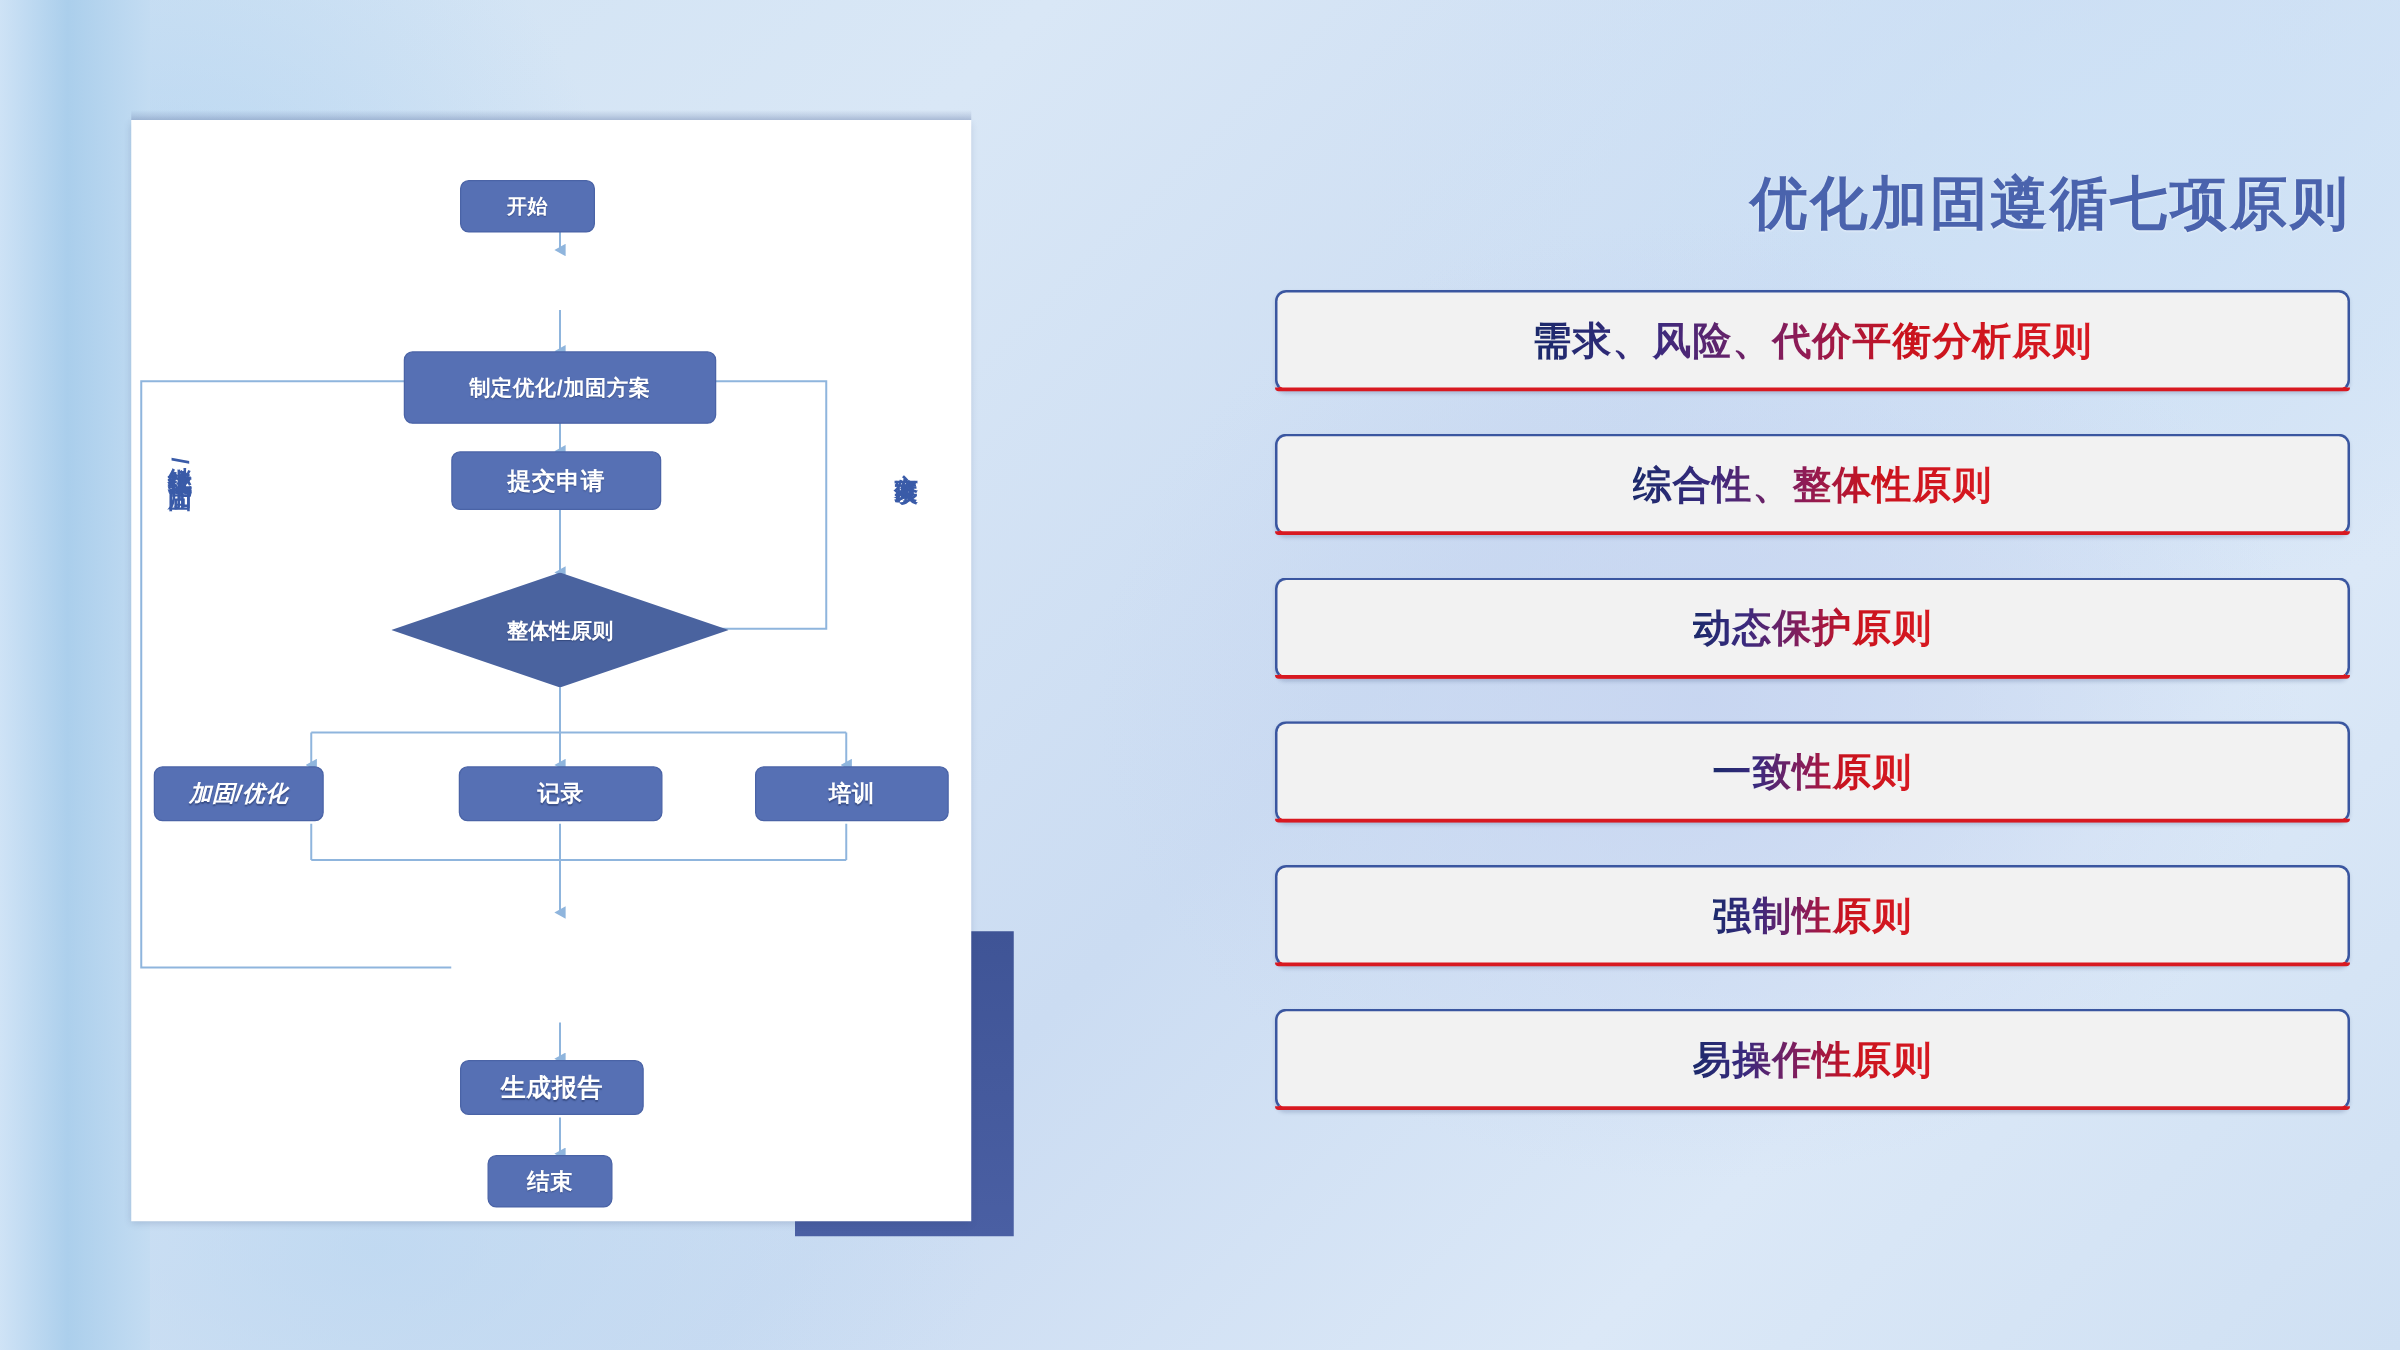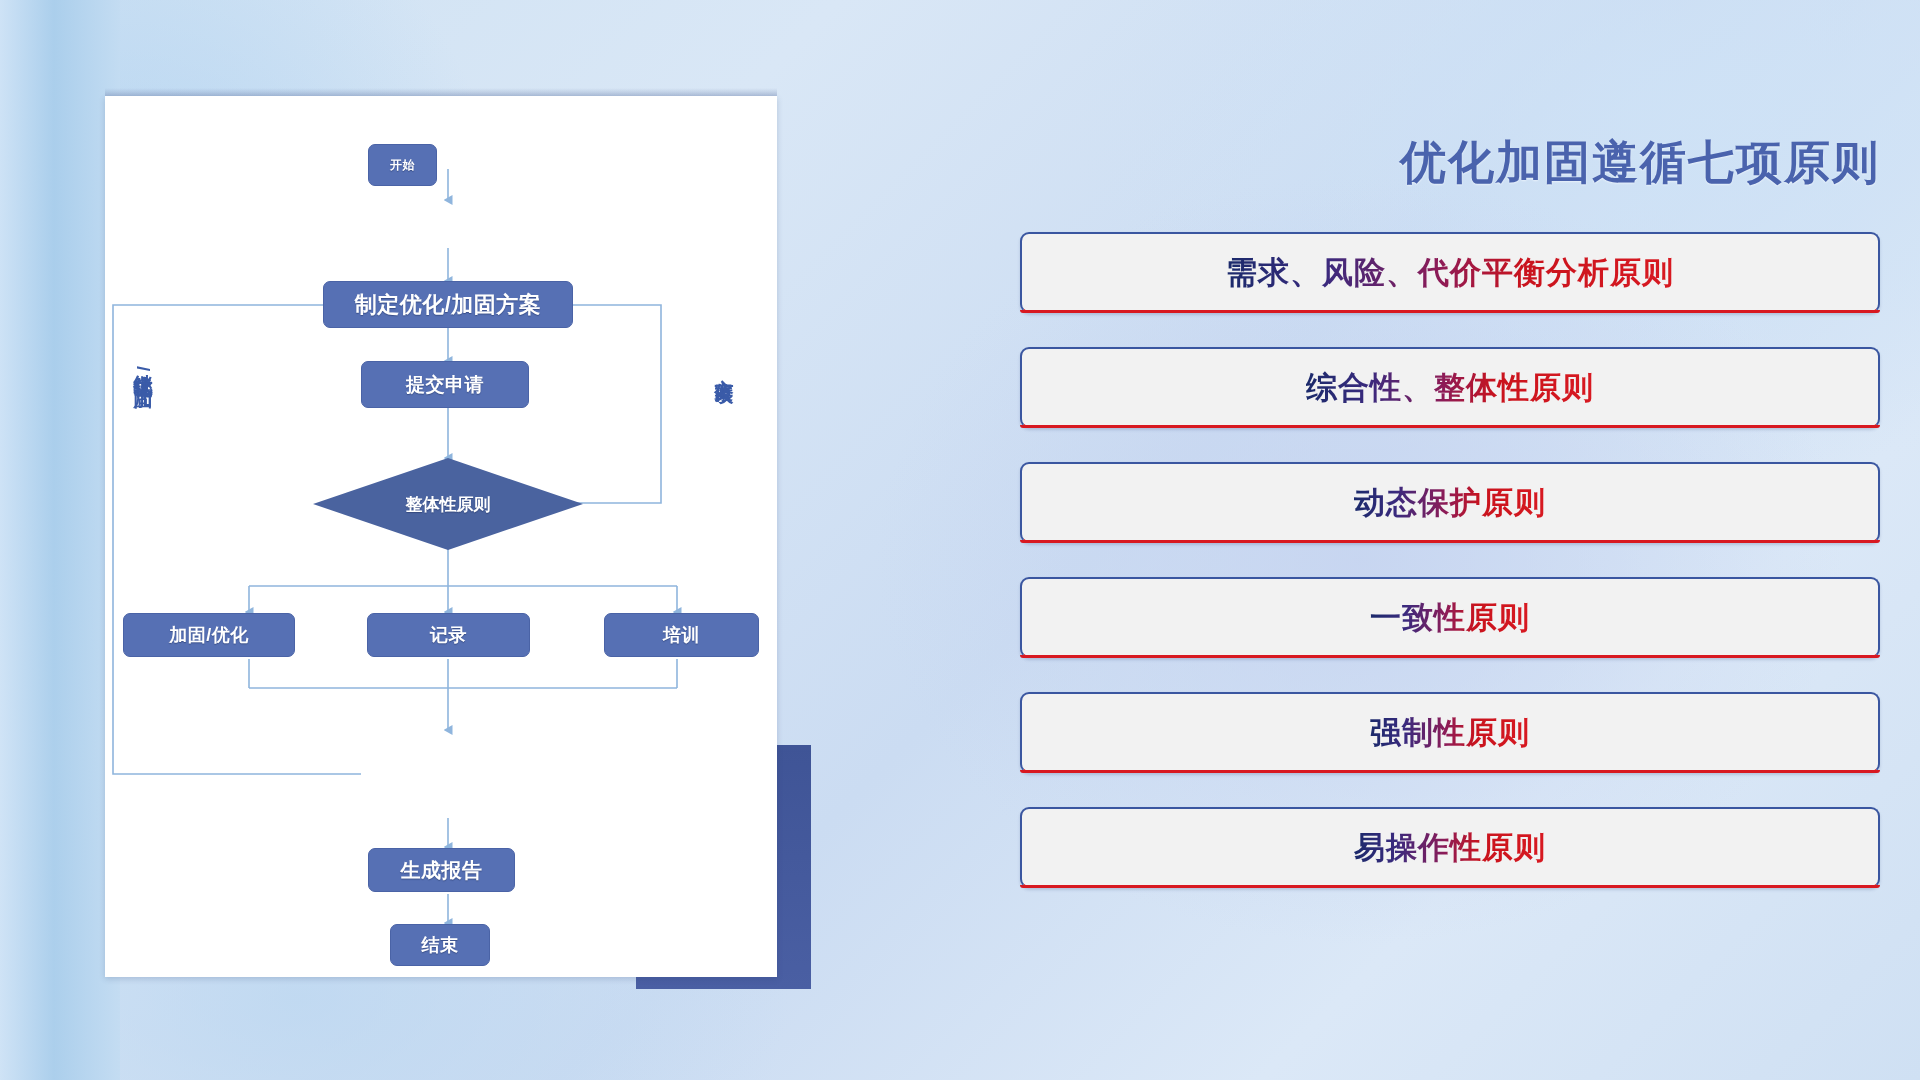--- a/index.html
+++ b/index.html
@@ -139,39 +139,39 @@
           <path d="M343,722 L343,751" marker-end="url(#ah)"></path>
 
           <path d="M343,798 L343,827" marker-end="url(#ah)"></path>
 
           <path d="M256,678 L8,678 L8,209 L248,209" marker-end="url(#ah)"></path>
 
           <path d="M432,407 L556,407 L556,209 L445,209" marker-end="url(#ah)"></path>
         </g>
       </svg>
 
-      <div class="node" style="left:263px;top:48px;width:69px;height:42px;font-size:12px;">
+      <div class="node" style="left:263px;top:48px;width:108px;height:42px;font-size:16px;">
         <span>开始</span>
       </div>
 
 
-      <div class="node" style="left:218px;top:185px;width:250px;height:47px;font-size:22px;">
+      <div class="node" style="left:218px;top:185px;width:250px;height:58px;font-size:17px;">
         <span>制定优化/加固方案</span>
       </div>
 
       <div class="node" style="left:256px;top:265px;width:168px;height:47px;font-size:19px;">
         <span>提交申请</span>
       </div>
 
       <div class="diamond" style="left:208px;top:362px;width:270px;height:92px;font-size:17px;">
         <div class="dshape"></div>
         <span>整体性原则</span>
       </div>
 
-      <div class="node" style="left:18px;top:517px;width:172px;height:44px;font-size:18px;">
+      <div class="node" style="left:18px;top:517px;width:136px;height:44px;font-size:18px;font-style:italic;">
         <span>加固/优化</span>
       </div>
 
       <div class="node" style="left:262px;top:517px;width:163px;height:44px;font-size:18px;">
         <span>记录</span>
       </div>
 
       <div class="node" style="left:499px;top:517px;width:155px;height:44px;font-size:18px;">
         <span>培训</span>
       </div>

